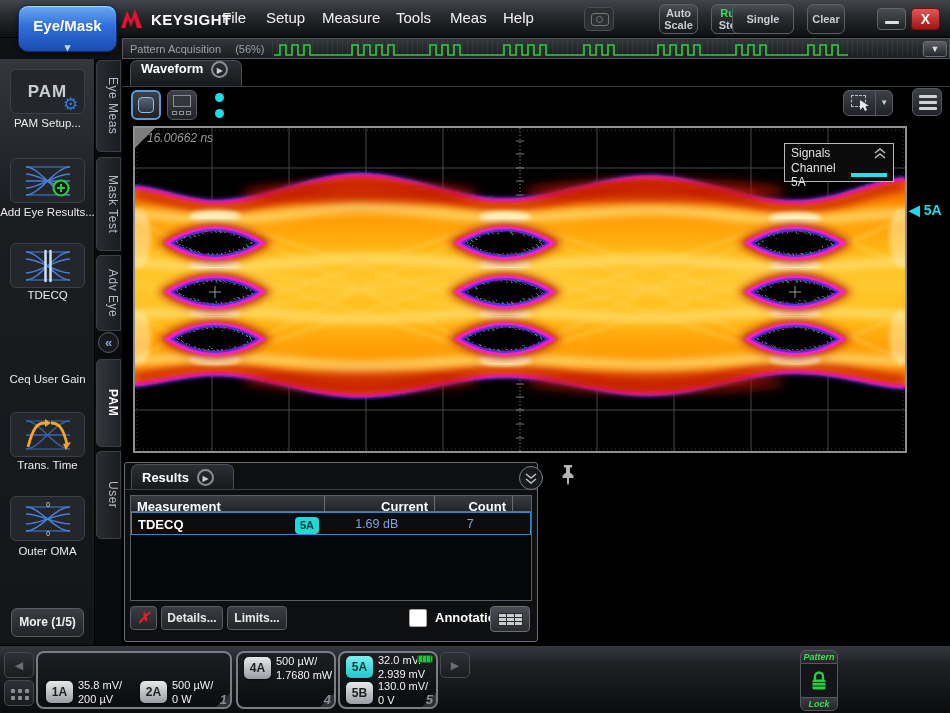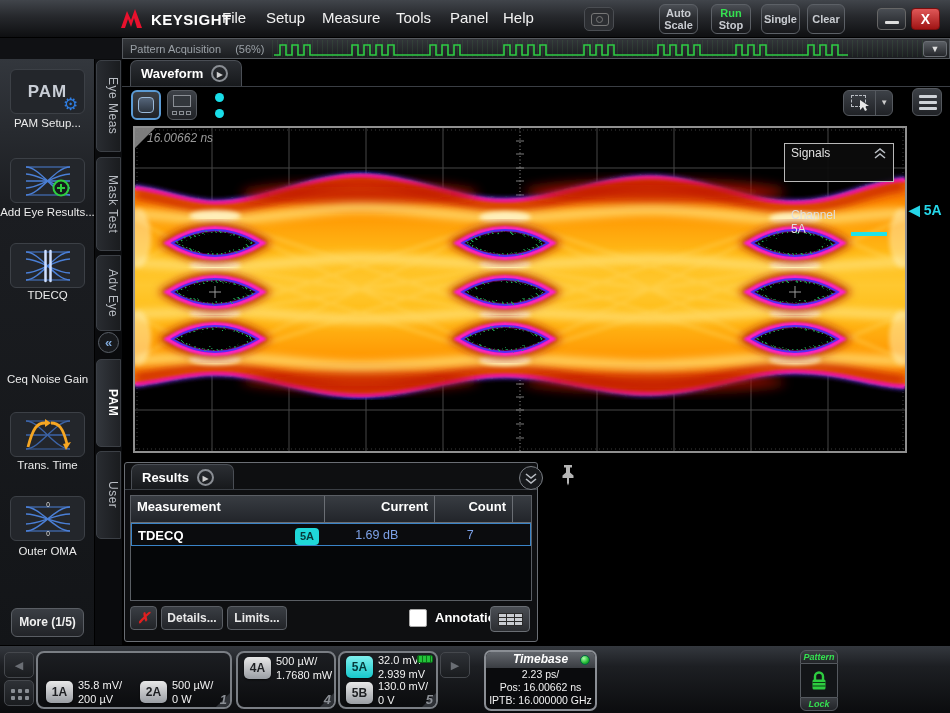--- a/index.html
+++ b/index.html
@@ -62,21 +62,21 @@
           border:1px solid #3c4046; border-radius:5px 0 0 5px; color:#b9bdc3; font-size:12px;
           writing-mode:vertical-rl; text-align:center; letter-spacing:.5px; }
   .vtab.active { color:#ffffff; font-weight:bold; background:linear-gradient(90deg,#33373d,#202226); }
   .collapse-btn { position:absolute; left:3px; top:273px; width:21px; height:21px; border:1px solid #5a6068;
                   border-radius:50%; background:#17191c; color:#7fa8d8; font-weight:bold; font-size:13px;
                   text-align:center; line-height:19px; }
 
   
   .content { position:absolute; left:122px; top:59px; width:828px; height:586px; background:#000; }
   .wf-tab { position:absolute; left:8px; top:1px; width:112px; height:26px; background:linear-gradient(#2b2e33,#17191c);
-            border:1px solid #4a4e55; border-bottom:none; border-radius:7px 7px 0 0; display:flex; align-items:center; }
+            border:1px solid #4a4e55; border-bottom:none; border-radius:7px 7px 0 0; display:flex; align-items:flex-start; }
   .tab-title { color:#fff; font-weight:bold; font-size:13px; margin-left:10px; }
   .play-circle { width:17px; height:17px; border:2px solid #8a8e94; border-radius:50%; margin-left:8px;
                  color:#cfcfcf; font-size:8px; text-align:center; line-height:16px; }
   .tabline { position:absolute; left:0; top:27px; width:828px; height:1px; background:#3a3e44; }
   .tool-btn { position:absolute; border-radius:6px; background:linear-gradient(#3d4147,#202226); border:1px solid #55595f; }
   .layout1 { left:9px; top:31px; width:30px; height:30px; border:2px solid #5b9bd5; }
   .layout1 .sq { position:absolute; left:5px; top:5px; width:16px; height:16px; border:1px solid #9ab8d8;
                  border-radius:4px; background:linear-gradient(#55657a,#2c3540); }
   .layout2 { left:45px; top:31px; width:30px; height:30px; }
   .layout2 .scr { position:absolute; left:5px; top:4px; width:18px; height:12px; border:1px solid #8a8e94; background:#33373c; }
@@ -91,35 +91,35 @@
 
   
   .plot { position:absolute; left:11px; top:67px; width:774px; height:327px; border:2px solid #8f8f8f; background:#000; }
   .annot { position:absolute; left:12px; top:3px; color:#9a9a9a; font-size:12px; font-style:italic; }
   .corner-fold { position:absolute; left:0; top:0; width:0; height:0;
                  border-top:20px solid #8a8a8a; border-right:20px solid transparent; opacity:.9; }
   .legend { position:absolute; left:649px; top:15px; width:110px; height:39px; background:rgba(12,12,12,.92);
             border:1px solid #b9b9b9; }
   .legend-head { display:flex; justify-content:space-between; align-items:center; padding:2px 6px 0 6px; }
   .legend-title { color:#e0e0e0; font-size:12px; }
-  .legend-row { display:flex; justify-content:space-between; align-items:flex-end; padding:1px 6px 0 6px;margin-top:47px; }
+  .legend-row { display:flex; justify-content:space-between; align-items:center; padding:1px 6px 0 6px; }
   .legend-label { color:#e0e0e0; font-size:12px; }
   .legend-swatch { width:38px; height:4px; background:#1fe3ea; }
   .marker5a { position:absolute; left:787px; top:143px; color:#25d6e8; font-weight:bold; font-size:14px; white-space:nowrap; }
 
   
   .results { position:absolute; left:2px; top:403px; width:414px; height:180px; background:#0e0f11;
              border:1px solid #6a6e74; border-radius:3px; }
   .res-tab { position:absolute; left:6px; top:1px; width:103px; height:25px; background:linear-gradient(#2b2e33,#17191c);
              border:1px solid #4a4e55; border-bottom:none; border-radius:7px 7px 0 0; display:flex; align-items:center; }
   .res-line { position:absolute; left:0; top:26px; width:412px; height:1px; background:#3a3e44; }
   .res-collapse { position:absolute; left:394px; top:3px; width:24px; height:24px; border:1px solid #7a7e84;
                   border-radius:50%; background:#17191c; }
   .res-table { position:absolute; left:5px; top:32px; width:402px; height:106px; border:1px solid #5a5e64; background:#050608; }
-  .rt-head { display:flex; height:27px; background:linear-gradient(#383c42,#22252a); border-bottom:1px solid #6a6e74; }
+  .rt-head { display:flex; height:16px; background:linear-gradient(#383c42,#22252a); border-bottom:1px solid #6a6e74; }
   .rt-head > div { color:#fff; font-weight:bold; font-size:13px; line-height:21px; border-right:1px solid #6a6e74; }
   .rt-row { display:flex; height:23px; background:#0b0c0e; border:1px solid #3a84c8; align-items:center; }
   .c-meas { width:194px; padding-left:6px; position:relative; }
   .c-cur  { width:110px; text-align:right; padding-right:6px; }
   .c-cnt  { width:78px;  text-align:right; padding-right:6px; }
   .c-sp   { width:18px; border-right:none !important; }
   .rt-row .name { color:#fff; font-weight:bold; font-size:13px; }
   .rt-row .val { font-size:12.5px; color:#7da2e8; }
   .badge5a { position:absolute; right:6px; top:2px; width:24px; height:17px; background:#1fd8d8; border-radius:4px;
              color:#083a3a; font-weight:bold; font-size:11px; text-align:center; line-height:17px; }
@@ -180,46 +180,50 @@
     <div class="brand">
       <svg width="24" height="22" viewBox="0 0 24 22">
         <polygon points="1,20 7,3 11,12 15,1 22,20 17,20 14,10 11,19 8,11 5,20" fill="#e8112d"></polygon>
       </svg>
       <span class="brand-name">KEYSIGHT</span>
     </div>
     <span class="menu-item" style="left:222px">File</span>
     <span class="menu-item" style="left:266px">Setup</span>
     <span class="menu-item" style="left:322px">Measure</span>
     <span class="menu-item" style="left:396px">Tools</span>
-    <span class="menu-item" style="left:450px">Panel</span>
+    <span class="menu-item" style="left:450px">Meas</span>
     <span class="menu-item" style="left:503px">Help</span>
     <div class="cam-btn">
       <span class="cam-body"></span>
       <span class="cam-lens"></span>
     </div>
     <div class="tb-btn" style="left:659px;width:39px">
       <span>Auto</span>
       <span>Scale</span>
     </div>
     <div class="tb-btn" style="left:711px;width:40px">
       <span style="color:#35e050">Run</span>
       <span>Stop</span>
     </div>
-    <div class="tb-btn" style="left:761px;width:39px">
+    <div class="tb-btn" style="left:732px;width:62px">
       <span>Single</span>
     </div>
     <div class="tb-btn" style="left:807px;width:38px">
       <span>Clear</span>
     </div>
     <div class="win-btn win-min" style="left:877px">
       <span class="bar"></span>
     </div>
     <div class="win-btn win-close" style="left:911px">X</div>
   </div>
 
+  <div class="eyemask-btn">
+    <span>Eye/Mask</span>
+    <span class="chev">▾</span>
+  </div>
 
   <div class="patbar">
     <span class="patbar-label">Pattern Acquisition</span>
     <span class="patbar-pct">(56%)</span>
     <svg class="patwave" width="655" height="17" viewBox="0 0 655 17">
       <path d="M2,15 h6 v-10 h6 v10 h6 v-10 h6 v10 h6 v-10 h6 v10 h42
                v-10 h6 v10 h6 v-10 h6 v10 h6 v-10 h6 v10 h6 v-10 h6 v10 h36
                v-10 h6 v10 h6 v-10 h6 v10 h6 v-10 h6 v10 h44
                v-10 h6 v10 h6 v-10 h6 v10 h6 v-10 h6 v10 h6 v-10 h6 v10 h38
                v-10 h6 v10 h6 v-10 h6 v10 h6 v-10 h6 v10 h44
@@ -262,21 +266,21 @@
             <path d="M1,31 C15,31 30,3 45,3"></path>
           <path d="M1,10 C15,10 30,24 45,24"></path>
             <path d="M1,24 C15,24 30,10 45,10"></path>
           <path d="M1,3 h44 M1,31 h44" stroke-width="1"></path>
         </g>
         <path d="M20.5,2 v30 M25.5,2 v30" stroke="#cfe0ff" stroke-width="2.5" stroke-linecap="round"></path>
       </svg>
     </div>
     <div class="sb-label" style="top:230px">TDECQ</div>
 
-    <div class="sb-label" style="top:314px">Ceq Noise Gain</div>
+    <div class="sb-label" style="top:314px">Ceq User Gain</div>
 
     <div class="sb-iconbox" style="top:353px">
       <svg width="46" height="34" viewBox="0 0 46 34">
         <g fill="none" stroke="#3c64a8" stroke-width="1.4">
           <path d="M1,3 C15,3 30,31 45,31"></path>
             <path d="M1,31 C15,31 30,3 45,3"></path>
           <path d="M1,17 h44"></path>
             <path d="M1,3 h44 M1,31 h44" stroke-width="1"></path>
         </g>
         <path d="M3,29 C8,10 12,5 20,5" fill="none" stroke="#f5a623" stroke-width="2.8"></path>
@@ -625,29 +629,20 @@
       <div class="ch-val" style="left:38px;top:27px">
         <div>130.0 mV/</div>
         <div>0 V</div>
       </div>
       <span class="corner-tri"></span>
       <span class="corner-num">5</span>
     </div>
 
     <div class="nav-sm" style="left:440px;top:6px">▶</div>
 
-    <div class="info-box" style="left:484px;width:113px">
-      <div class="info-head">
-        <span>Timebase</span>
-        <span class="led"></span>
-      </div>
-      <div class="info-line">2.23 ps/</div>
-      <div class="info-line">Pos: 16.00662 ns</div>
-      <div class="info-line">IPTB: 16.000000 GHz</div>
-    </div>
 
 
 
     <div class="patlock">
       <div class="cap top">Pattern</div>
       <div class="mid">
         <svg width="18" height="21">
           <path d="M5,10 V6.5 a4,4 0 0 1 8,0 V10" fill="none" stroke="#2ecc40" stroke-width="2.4"></path>
           <rect x="2.5" y="9.5" width="13" height="10" rx="1.5" fill="#2ecc40"></rect>
           <path d="M2.5,12.5 h13 M2.5,16 h13" stroke="#0c3a14" stroke-width="1.2"></path>

